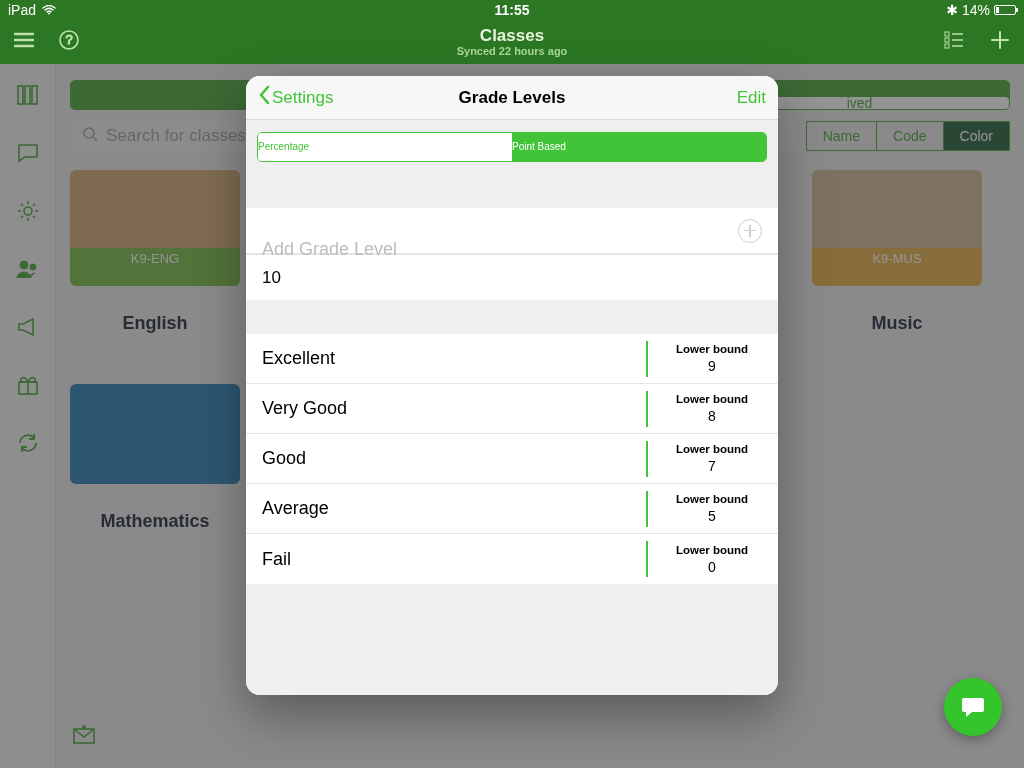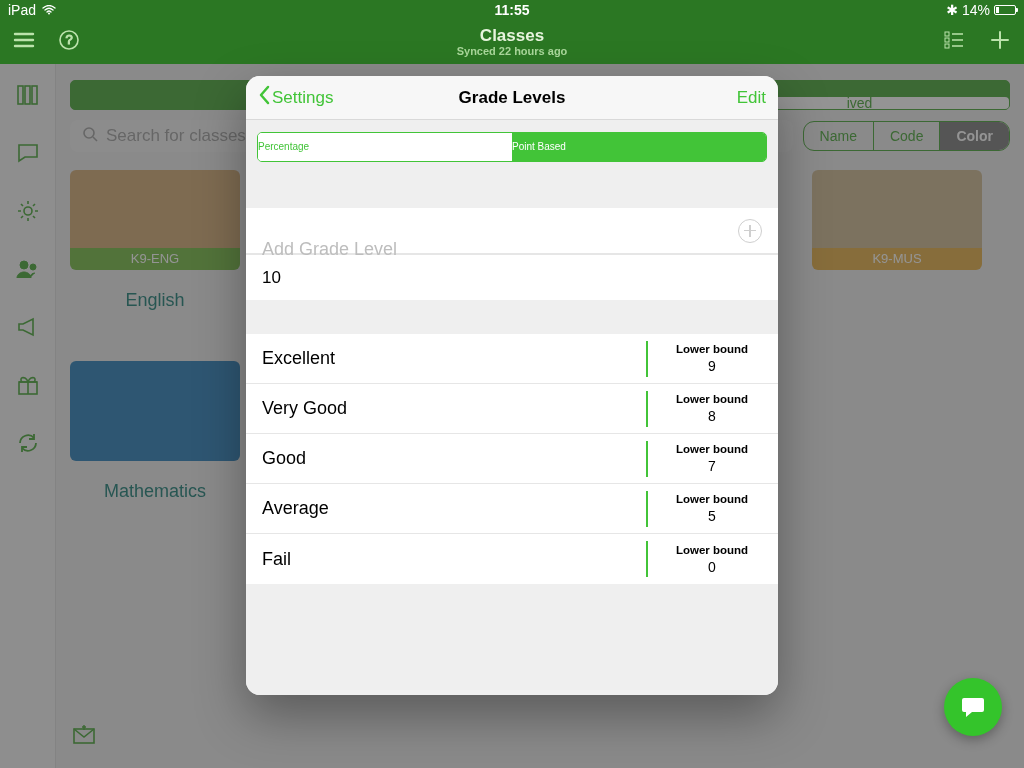--- a/index.html
+++ b/index.html
@@ -24,29 +24,29 @@
   .app { position:relative; height:704px; background:#e8e8e8; display:flex; }
   .sidebar { width:56px; background:#f1f1f1; border-right:1px solid #d9d9d9; display:flex; flex-direction:column; align-items:center; padding-top:18px; gap:32px; }
   .sb-icon { width:26px; height:26px; display:flex; align-items:center; justify-content:center; color:#3c9f2b; }
   .sb-icon svg { stroke:#3c9f2b; fill:none; }
   .sb-icon.active svg { fill:#3c9f2b; stroke:#3c9f2b; }
   .content { flex:1; padding:16px 14px; position:relative; }
   .archived-pill { width:100%; height:30px; border:1px solid #3c9f2b; border-radius:5px; background:#3c9f2b; position:relative; }
   .archived-pill .end { position:absolute; right:0; top:16px; bottom:0; width:300px; background:#fff; border-radius:0 4px 4px 0; border-left:1px solid #3c9f2b; display:flex; align-items:center; justify-content:center; color:#3c9f2b; font-size:14px; }
   .filter-row { display:flex; align-items:center; gap:10px; margin-top:10px; }
   .search { flex:1; height:32px; background:#eeeeee; border-radius:8px; display:flex; align-items:center; gap:8px; padding:0 12px; color:#9a9a9a; font-size:17px; }
-  .seg-sort { display:flex; border:1px solid #3c9f2b; border-radius:11px; overflow:hidden; height:30px; }
+  .seg-sort { display:flex; border:1px solid #3c9f2b; border-radius:1px; overflow:hidden; height:30px; }
   .seg-sort div { padding:0 16px; display:flex; align-items:center; font-size:14px; color:#3c9f2b; }
   .seg-sort div + div { border-left:1px solid #3c9f2b; }
-  .seg-sort .sel { background:#737373; color:#fff;font-weight:bold; }
+  .seg-sort .sel { background:#14532d; color:#fff; }
   .cards { display:flex; gap:16px; margin-top:18px; flex-wrap:wrap; }
   .card { width:170px; }
   .card .thumb { height:78px; background:#cfa46b; border-radius:6px 6px 0 0; position:relative; overflow:hidden; }
-  .card .band { height:22px; background:#6db539; color:#fff; text-align:center; font-size:13px; line-height:22px; border-radius:0 0 6px 6px; }
-  .card .name { text-align:center; color:#0f766e; font-size:18px; margin-top:20px; }
+  .card .band { height:38px; background:#6db539; color:#fff; text-align:center; font-size:13px; line-height:22px; border-radius:0 0 6px 6px; }
+  .card .name { text-align:center; color:#0f172a; font-size:18px; margin-top:27px;font-weight:bold; }
   .card.blue .thumb { background:#1e76b3; height:100px; border-radius:6px; }
   .card.music .thumb { background:#cab48a; }
   .card.music .band { background:#e2a93a; }
   
   .dim { position:absolute; inset:0; background:rgba(60,60,60,0.55); }
   
   .modal { position:absolute; left:246px; top:76px; width:532px; height:619px; background:#eee; border-radius:14px; overflow:hidden; box-shadow:0 20px 50px rgba(0,0,0,0.35); display:flex; flex-direction:column; }
   .m-nav { height:44px; background:#f7f7f7; border-bottom:1px solid #d9d9d9; display:flex; align-items:center; padding:0 12px; position:relative; }
   .m-nav .back { color:#42c438; font-size:17px; display:flex; align-items:center; gap:2px; }
   .m-nav .title { position:absolute; left:50%; transform:translateX(-50%); font-size:17px; font-weight:600; color:#000; }
@@ -204,20 +204,21 @@
     <div class="cards">
       <div class="card">
         <div class="thumb"></div>
         <div class="band">K9-ENG</div>
         <div class="name">English</div>
       </div>
       <div style="width:540px"></div>
       <div class="card music">
         <div class="thumb"></div>
         <div class="band">K9-MUS</div>
+        <div class="name">Music</div>
       </div>
     </div>
     <div class="cards" style="margin-top:50px">
       <div class="card blue">
         <div class="thumb"></div>
         <div class="name">Mathematics</div>
       </div>
     </div>
 
     <div class="envelope sb-icon">

